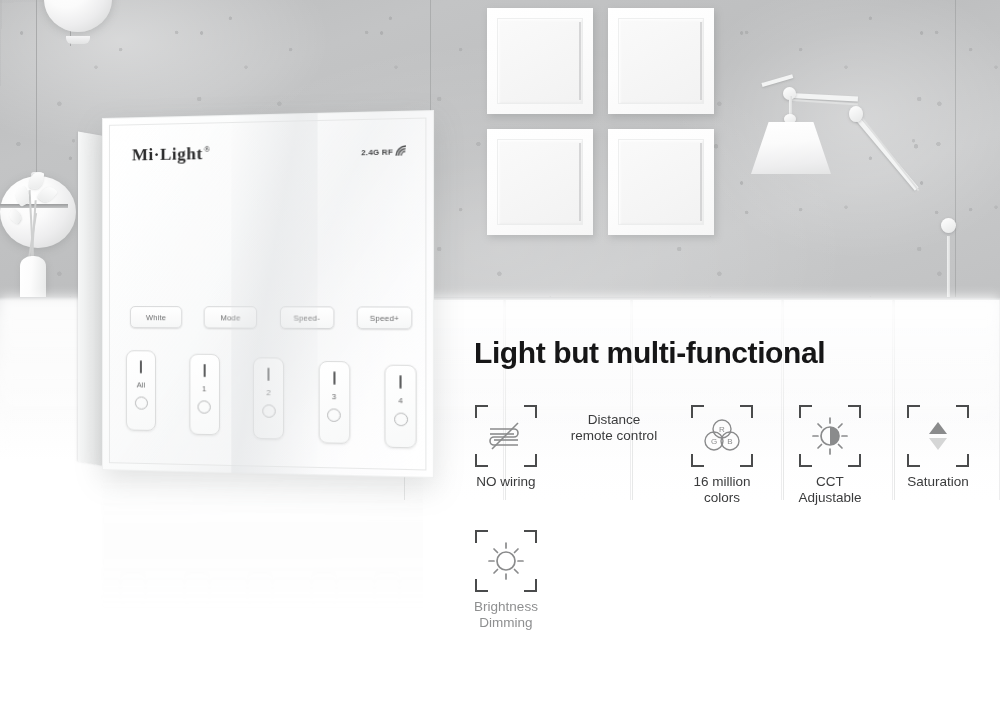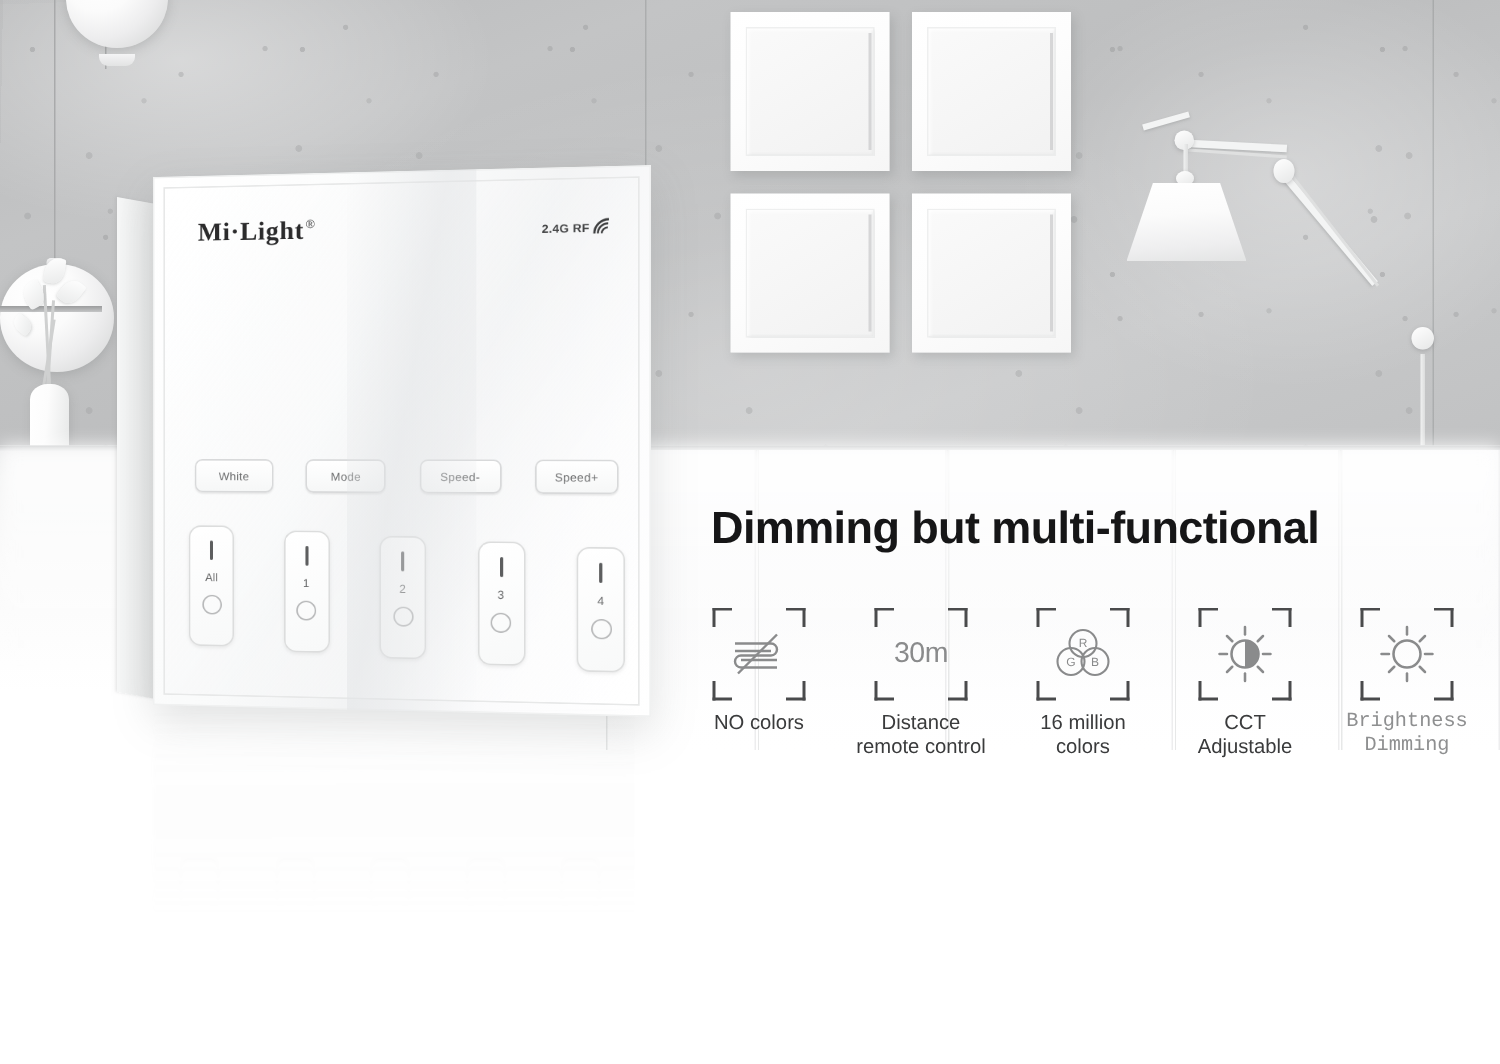--- a/index.html
+++ b/index.html
@@ -275,21 +275,21 @@
   .c-tr { right:0; top:0; border-right-width:2px; border-top-width:2px; }
   .c-bl { left:0; bottom:0; border-left-width:2px; border-bottom-width:2px; }
   .c-br { right:0; bottom:0; border-right-width:2px; border-bottom-width:2px; }
   .glyph-text {
     font-size:19px; color:#8a8b8c; letter-spacing:-.3px;
   }
   .feature-label {
     margin-top:7px; text-align:center;
     font-size:13.5px; line-height:16px; color:#3a3b3c;
   }
-  .feature-label.muted { color:#8e8f90;font-family:Liberation Mono, monospace; }
+  .feature-label.muted { color:#8e8f90; }
 </style>
 </head>
 <body>
 
 <div id="scene">
   <div class="wall">
     <div class="wall-noise"></div>
     <div class="wall-streak"></div>
   </div>
   <div class="wall-seam" style="left:430px;"></div>
@@ -530,52 +530,43 @@
               transform:perspective(900px) rotateY(-7deg); transform-origin:left center;"></div>
   <div style="position:absolute; left:42px; top:6px; width:280px; height:34px; display:flex; justify-content:space-between;">
     <div style="width:26px;height:34px;border:1px solid rgba(150,151,152,.8);border-radius:7px;"></div>
     <div style="width:26px;height:34px;border:1px solid rgba(150,151,152,.8);border-radius:7px;"></div>
     <div style="width:26px;height:34px;border:1px solid rgba(150,151,152,.8);border-radius:7px;"></div>
     <div style="width:26px;height:34px;border:1px solid rgba(150,151,152,.8);border-radius:7px;"></div>
     <div style="width:26px;height:34px;border:1px solid rgba(150,151,152,.8);border-radius:7px;"></div>
   </div>
 </div>
 
-<h1 id="headline">Dimming but multi-functional</h1>
+<h1 id="headline">Light but multi-functional</h1>
 
 <div class="icon-grid" id="icon-grid">
     <div class="feature">
       <div class="feature-box">
         <div class="corner c-tl"></div>
         <div class="corner c-tr"></div>
         <div class="corner c-bl"></div>
         <div class="corner c-br"></div>
         <div style="display: flex; align-items: center; justify-content: center;">
           <svg width="44" height="42" viewBox="0 0 44 42">
             <g fill="none" stroke="#8a8b8c" stroke-width="1.6">
         <path d="M6 14 H30 a4 4 0 0 1 0 8 H10 a4 4 0 0 0 0 8 H34"></path>
         <path d="M6 19 H30"></path>
               <path d="M10 25 H34"></path>
             </g>
         <line x1="34" y1="8" x2="8" y2="34" stroke="#8a8b8c" stroke-width="1.6"></line>
           </svg>
         </div>
       </div>
-      <div class="feature-label">NO colors</div>
+      <div class="feature-label">NO wiring</div>
     </div>
     <div class="feature">
-      <div class="feature-box">
-        <div class="corner c-tl"></div>
-        <div class="corner c-tr"></div>
-        <div class="corner c-bl"></div>
-        <div class="corner c-br"></div>
-        <div style="display: flex; align-items: center; justify-content: center;">
-          <span class="glyph-text">30m</span>
-        </div>
-      </div>
       <div class="feature-label">Distance<br>remote control</div>
     </div>
     <div class="feature">
       <div class="feature-box">
         <div class="corner c-tl"></div>
         <div class="corner c-tr"></div>
         <div class="corner c-bl"></div>
         <div class="corner c-br"></div>
         <div style="display: flex; align-items: center; justify-content: center;">
           <svg width="44" height="42" viewBox="0 0 44 42">
@@ -618,20 +609,35 @@
       <div class="feature-label">CCT<br>Adjustable</div>
     </div>
     <div class="feature">
       <div class="feature-box">
         <div class="corner c-tl"></div>
         <div class="corner c-tr"></div>
         <div class="corner c-bl"></div>
         <div class="corner c-br"></div>
         <div style="display: flex; align-items: center; justify-content: center;">
           <svg width="44" height="42" viewBox="0 0 44 42">
+            <path d="M22 7 L31 19 H13 Z" fill="#8a8b8c"></path>
+        <path d="M22 35 L13 23 H31 Z" fill="#8a8b8c" opacity=".35"></path>
+          </svg>
+        </div>
+      </div>
+      <div class="feature-label">Saturation</div>
+    </div>
+    <div class="feature">
+      <div class="feature-box">
+        <div class="corner c-tl"></div>
+        <div class="corner c-tr"></div>
+        <div class="corner c-bl"></div>
+        <div class="corner c-br"></div>
+        <div style="display: flex; align-items: center; justify-content: center;">
+          <svg width="44" height="42" viewBox="0 0 44 42">
             <g stroke="#8a8b8c" stroke-width="1.7" stroke-linecap="round">
         <line x1="22" y1="3" x2="22" y2="8"></line>
               <line x1="22" y1="34" x2="22" y2="39"></line>
         <line x1="5" y1="21" x2="10" y2="21"></line>
               <line x1="34" y1="21" x2="39" y2="21"></line>
         <line x1="10" y1="9" x2="13.5" y2="12.5"></line>
               <line x1="30.5" y1="29.5" x2="34" y2="33"></line>
         <line x1="34" y1="9" x2="30.5" y2="12.5"></line>
               <line x1="13.5" y1="29.5" x2="10" y2="33"></line>
             </g>

